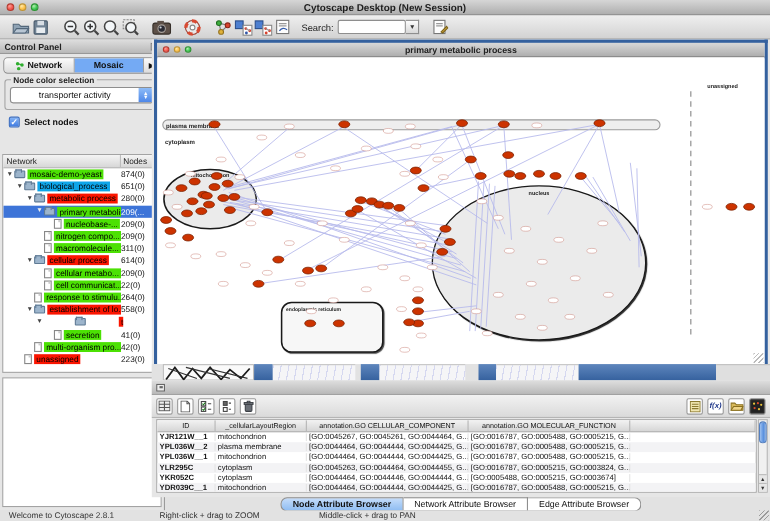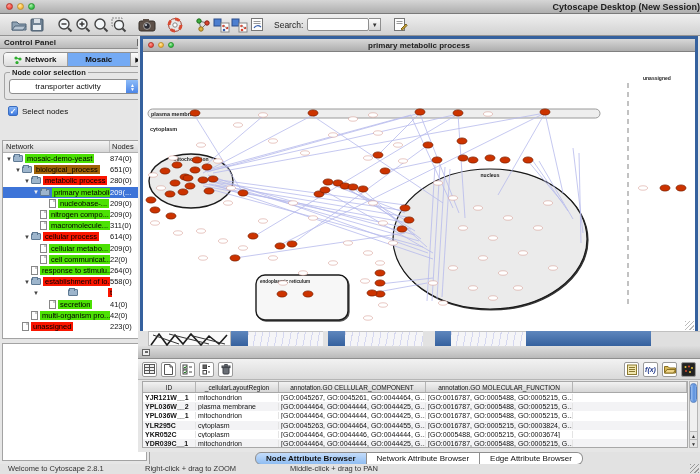--- a/index.html
+++ b/index.html
@@ -8,21 +8,21 @@
 
   
   .titlebar { position:absolute; top:0; left:0; width:700px; height:14px;
     background:linear-gradient(#d6d6d6,#aeaeae); border-bottom:1px solid #7a7a7a;
     display:flex; align-items:center; }
   .lights { display:flex; gap:4px; margin-left:6px; }
   .light { width:7px; height:7px; border-radius:50%; }
   .light.r { background:radial-gradient(circle at 35% 30%, #ff9d96,#f5554a 60%,#c93a30); border:.5px solid #b5372c;}
   .light.y { background:radial-gradient(circle at 35% 30%, #ffe9a8,#fdbf43 60%,#d79b2c); border:.5px solid #c09433;}
   .light.g { background:radial-gradient(circle at 35% 30%, #b6f0b0,#39c74f 60%,#24992f); border:.5px solid #2b9431;}
-  .wintitle { position:absolute; left:0; right:0; text-align:right; font-size:9px; font-weight:bold; color:#1d1d1d; }
+  .wintitle { position:absolute; left:0; right:0; text-align:center; font-size:9px; font-weight:bold; color:#1d1d1d; }
 
   
   .toolbar { position:absolute; top:14px; left:0; width:700px; height:22px;
     background:linear-gradient(#efefef,#d2d2d2); border-bottom:1px solid #939393;
     display:flex; align-items:center; }
   .tbi { width:18px; height:18px; display:flex; align-items:center; justify-content:center; flex:0 0 auto; }
   .tbi svg { display:block; }
   .tb-gap { width:10px; flex:0 0 auto; }
   .search-lbl { font-size:8.5px; color:#222; margin:0 4px 0 8px;text-align:right; }
   .search-box { width:62px; height:13px; background:#fff; border:1px solid #8e8e8e; border-radius:2px; font-size:8px; padding:0 3px; }
@@ -45,21 +45,21 @@
 
   .groupbox { margin:5px 4px 0 4px; border:1px solid #a5a5a5; border-radius:3px; padding:6px 4px 5px 4px; position:relative; }
   .groupbox .legend { position:absolute; top:-5px; left:5px; background:#e6e6e6; padding:0 2px; font-size:7.5px; font-weight:bold; color:#222; }
   .combo { display:flex; height:15px; border:1px solid #8e8e8e; border-radius:3px; overflow:hidden; background:#fff; }
   .combo .val { flex:1; font-size:8px; color:#111; display:flex; align-items:center; justify-content:center; }
   .combo .btn { width:13px; background:linear-gradient(#8ebcf8,#4c86e8); display:flex; flex-direction:column; align-items:center; justify-content:center; color:#fff; font-size:5px; line-height:4px; }
 
   .chk-row { display:flex; align-items:center; gap:4px; margin:6px 0 4px 8px; }
   .chk { width:10px; height:10px; border-radius:2px; background:linear-gradient(#86b5f7,#3e7ae0); border:1px solid #3a6dc0;
     color:#fff; font-size:8px; line-height:9px; text-align:center; font-weight:bold; }
-  .chk-lbl { font-size:8px; font-weight:normal; color:#111; }
+  .chk-lbl { font-size:8px; font-weight:bold; color:#111; }
 
   .tree-wrap { position:absolute; top:104px; left:2px; right:2px; bottom:125px; background:#fff; border:1px solid #a3a3a3; overflow:hidden; }
   .tree-header { display:flex; height:12px; background:linear-gradient(#f4f4f4,#d7d7d7); border-bottom:1px solid #b0b0b0; }
   .tree-header .c1 { flex:1; font-size:7.5px; color:#222; padding:1px 3px; border-right:1px solid #bcbcbc; }
   .tree-header .c2 { width:36px; font-size:7.5px; color:#222; padding:1px 2px; }
   .tree-row { display:flex; align-items:center; height:11.2px; font-size:7.5px; white-space:nowrap; position:relative; }
   .tree-row.sel { background:#3d74d8; }
   .tri { width:8px; font-size:6px; color:#444; text-align:center; flex:0 0 auto; }
   .tree-row.sel .tri { color:#eee; }
   .ic-folder { width:10px; height:7px; background:#9db5cc; border:1px solid #5f7globe; border:1px solid #5f7a94; border-radius:1px; position:relative; flex:0 0 auto; margin-right:2px; }
@@ -296,21 +296,21 @@
       <div>
           <div class="tree-row" style="padding-left: 2px;">
             <span class="tri">▼</span>
             <span class="ic-folder"></span>
             <span class="lbl" style="background: rgb(76, 225, 4);">mosaic-demo-yeast</span>
             <span class="nds">874(0)</span>
           </div>
           <div class="tree-row" style="padding-left: 11px;">
             <span class="tri">▼</span>
             <span class="ic-folder"></span>
-            <span class="lbl" style="background: #a16207;">biological_process</span>
+            <span class="lbl" style="background: #0ea5e9;">biological_process</span>
             <span class="nds">651(0)</span>
           </div>
           <div class="tree-row" style="padding-left: 20px;">
             <span class="tri">▼</span>
             <span class="ic-folder"></span>
             <span class="lbl" style="background: rgb(251, 21, 0);">metabolic process</span>
             <span class="nds">280(0)</span>
           </div>
           <div class="tree-row sel" style="padding-left: 29px;">
             <span class="tri">▼</span>

